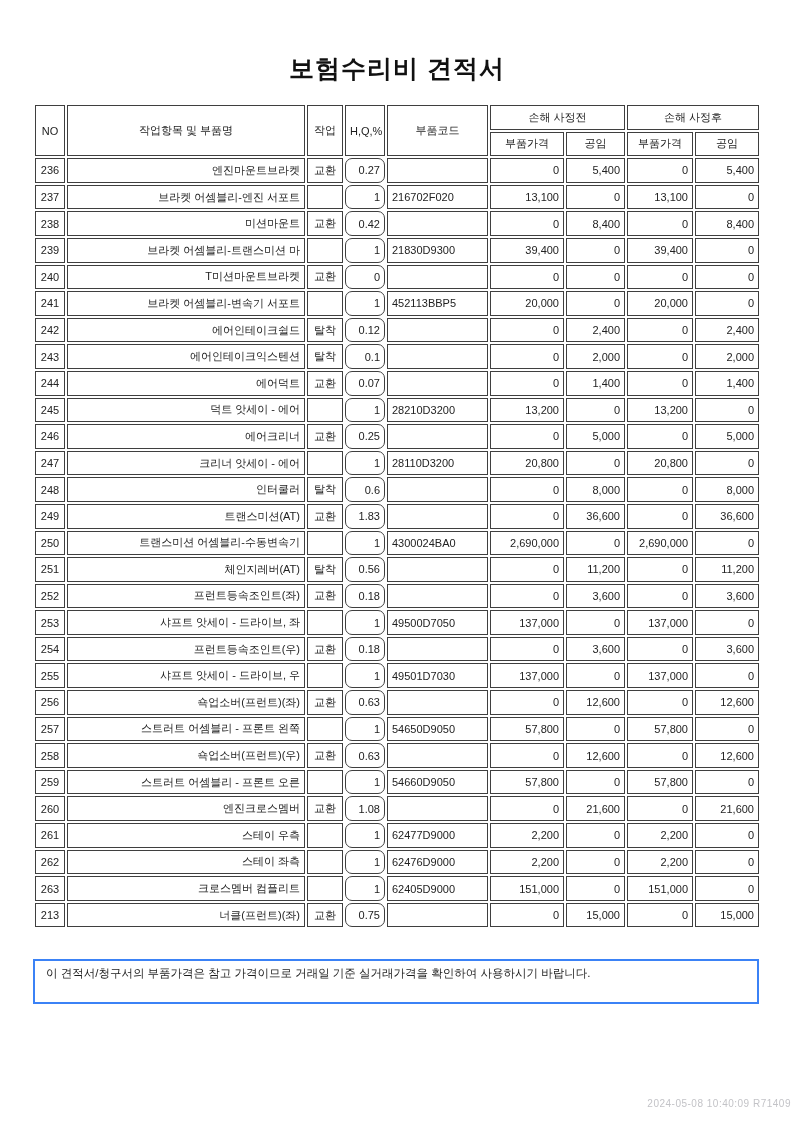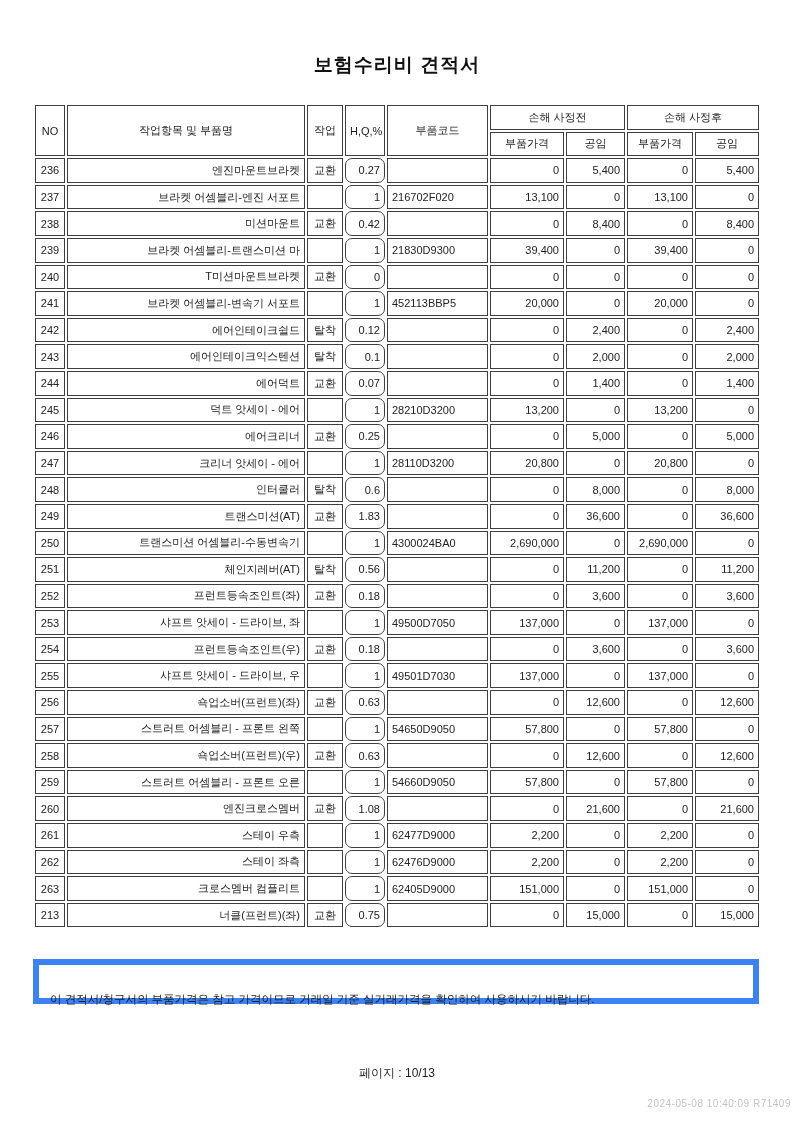--- a/index.html
+++ b/index.html
@@ -8,21 +8,21 @@
     width:794px; height:1123px;
     margin:0 auto;
     background:#ffffff;
     font-family:"Liberation Sans","DejaVu Sans",sans-serif;
     color:#222;
     overflow:hidden;
   }
   .doc-title {
     position:absolute; top:52px; left:0; width:100%;
     text-align:center;
-    font-size:19px; font-weight:bold; letter-spacing:1px;
+    font-size:25px; font-weight:bold; letter-spacing:1px;
     color:#111;
   }
   table.estimate {
     position:absolute; left:33px; top:103px;
     width:728px;
     border-collapse:separate;
     border-spacing:2px;
     table-layout:fixed;
     font-size:11px;
   }
@@ -39,24 +39,24 @@
   td.c-no   { text-align:center; }
   td.c-name { text-align:right; padding-left:5px; }
   td.c-name .prefix { display:inline-block; width:16px; }
   td.c-work { text-align:center; }
   td.c-hq   { text-align:right; padding-right:5px;border-radius:7px; }
   td.c-code { text-align:left; padding-left:5px; }
   td.c-num  { text-align:right; padding-right:6px; }
   .notice-box {
     position:absolute; left:33px; top:959px;
     width:726px; height:45px;
-    border:6px solid #3b82f6;
+    border:2px solid #3b82f6;
     box-sizing:border-box;
     font-size:11.5px;
-    padding:27px 12px 0 11px;
+    padding:5px 12px 0 11px;
     color:#1c1c1c;
   }
   .brand-line {
     position:absolute; top:1038px; left:0; width:100%;
     text-align:center;
     font-size:13.5px; font-weight:bold;
     color:#111;
   }
   .page-line {
     position:absolute; top:1065px; left:0; width:100%;
@@ -427,16 +427,15 @@
           <td class="c-num">0</td>
           <td class="c-num">15,000</td>
         </tr>
       </tbody>
   </table>
 
   <div class="notice-box">
     <span>이 견적서/청구서의 부품가격은 참고 가격이므로 거래일 기준 실거래가격을 확인하여 사용하시기 바랍니다.</span>
   </div>
 
-  <div class="page-line">페이지 : 10/13</div>
   <div class="watermark">2024-05-08  10:40:09  R71409</div>
 
 </div>
 
 </body></html>

